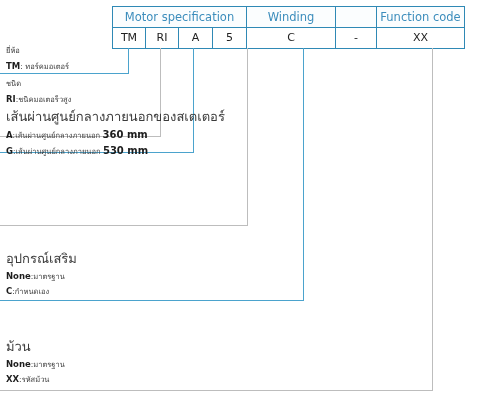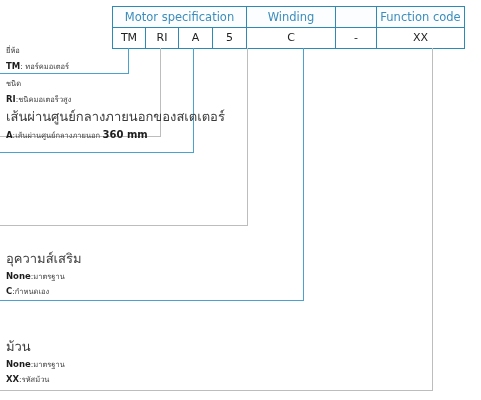--- a/index.html
+++ b/index.html
@@ -135,25 +135,28 @@
     <div class="row">
       <b>RI</b><span>:</span><span>ชนิคมอเตอร็วสูง</span>
     </div>
   </div>
 
   <div class="legend blk-dia">
     <div class="plain">เส้นผ่านศูนย์กลางภายนอกของสเตเตอร์</div>
     <div class="row">
       <b>A</b><span>:</span><span>เส้นผ่านศูนย์กลางภายนอก </span><span class="mm">360 mm</span>
     </div>
+    <div class="row">
+      <b>G</b><span>:</span><span>เส้นผ่านศูนย์กลางภายนอก </span><span class="mm">530 mm</span>
+    </div>
   </div>
 
 
   <div class="legend blk-acc">
-    <div class="plain">อุความส์เสริม</div>
+    <div class="plain">อุปกรณ์เสริม</div>
     <div class="row">
       <b>None</b><span>:</span><span>มาตรฐาน</span>
     </div>
     <div class="row">
       <b>C</b><span>:</span><span>กำหนดเอง</span>
     </div>
   </div>
 
   <div class="legend blk-wind">
     <div class="plain">ม้วน</div>

